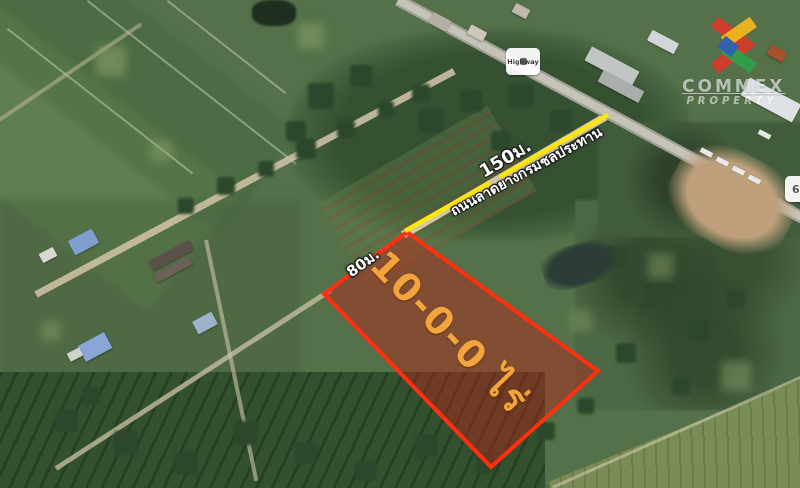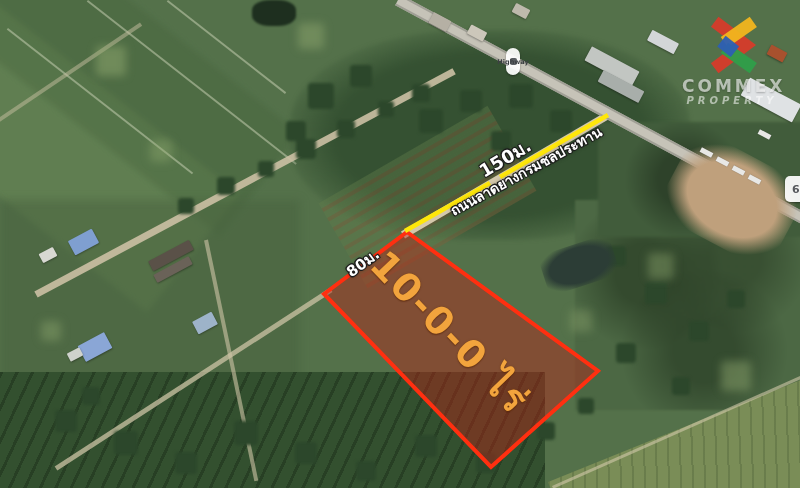--- a/index.html
+++ b/index.html
@@ -98,34 +98,34 @@
   .maplabel{color:#fff;font-weight:bold;white-space:nowrap;
       text-shadow:-1px -1px 0 #1c1c1c,1px -1px 0 #1c1c1c,-1px 1px 0 #1c1c1c,1px 1px 0 #1c1c1c,0 0 4px rgba(0,0,0,.7);}
   .lbl-150{left:505px;top:158px;font-size:18px;transform:translate(-50%,-50%) rotate(-30.5deg);}
   .lbl-roadname{left:526px;top:171px;font-size:14px;transform:translate(-50%,-50%) rotate(-28.5deg);}
   .lbl-80{left:363px;top:263px;font-size:15px;transform:translate(-50%,-50%) rotate(-36deg);}
   .lbl-area{left:450px;top:332px;font-size:38px;font-weight:bold;color:#f2a43d;letter-spacing:2px;white-space:nowrap;
       transform:translate(-50%,-50%) rotate(46deg);
       text-shadow:0 0 2px rgba(110,55,0,.55),1px 1px 1px rgba(80,30,0,.4);}
 
   
-  .badge-highway{left:506px;top:48px;width:14px;height:27px;background:rgba(255,255,255,.93);
-      border-radius:10px;box-shadow:0 1px 2px rgba(0,0,0,.4);display:flex;flex-direction:column;
+  .badge-highway{left:506px;top:48px;width:34px;height:27px;background:rgba(255,255,255,.93);
+      border-radius:5px;box-shadow:0 1px 2px rgba(0,0,0,.4);display:flex;flex-direction:column;
       align-items:center;justify-content:center;position:absolute;}
   .badge-highway .dot{position:static;width:7px;height:7px;border-radius:2px;background:#5b5f63;margin-bottom:1px;}
   .badge-highway .txt{position:static;font-size:6.5px;color:#3c4043;font-weight:bold;}
   .badge-route{left:785px;top:176px;width:28px;height:26px;background:rgba(255,255,255,.93);
       border-radius:5px;box-shadow:0 1px 2px rgba(0,0,0,.4);display:flex;align-items:center;padding-left:7px;}
   .badge-route .txt{position:static;font-size:11px;color:#55585c;font-weight:bold;}
 
   
   .logo{left:682px;top:16px;width:100px;height:96px;}
   .logo svg{left:24px;top:0;}
   .logo .brand{left:0;top:60px;width:100px;text-align:center;font-size:17px;font-weight:bold;
-      letter-spacing:3px;color:rgba(255,255,255,.62);text-shadow:0 1px 2px rgba(0,0,0,.25);}
+      letter-spacing:3px;color:rgba(255,255,255,.62);text-shadow:0 1px 2px rgba(0,0,0,.25);text-decoration:underline;}
   .logo .tagline{left:0;top:79px;width:100px;text-align:center;font-size:10px;font-weight:bold;
       letter-spacing:4px;color:rgba(255,255,255,.55);font-style:italic;}
 </style>
 </head>
 <body>
 
 <div id="stage">
 
   <div class="tint f-tl-a"></div>
   <div class="tint f-tl-b"></div>

